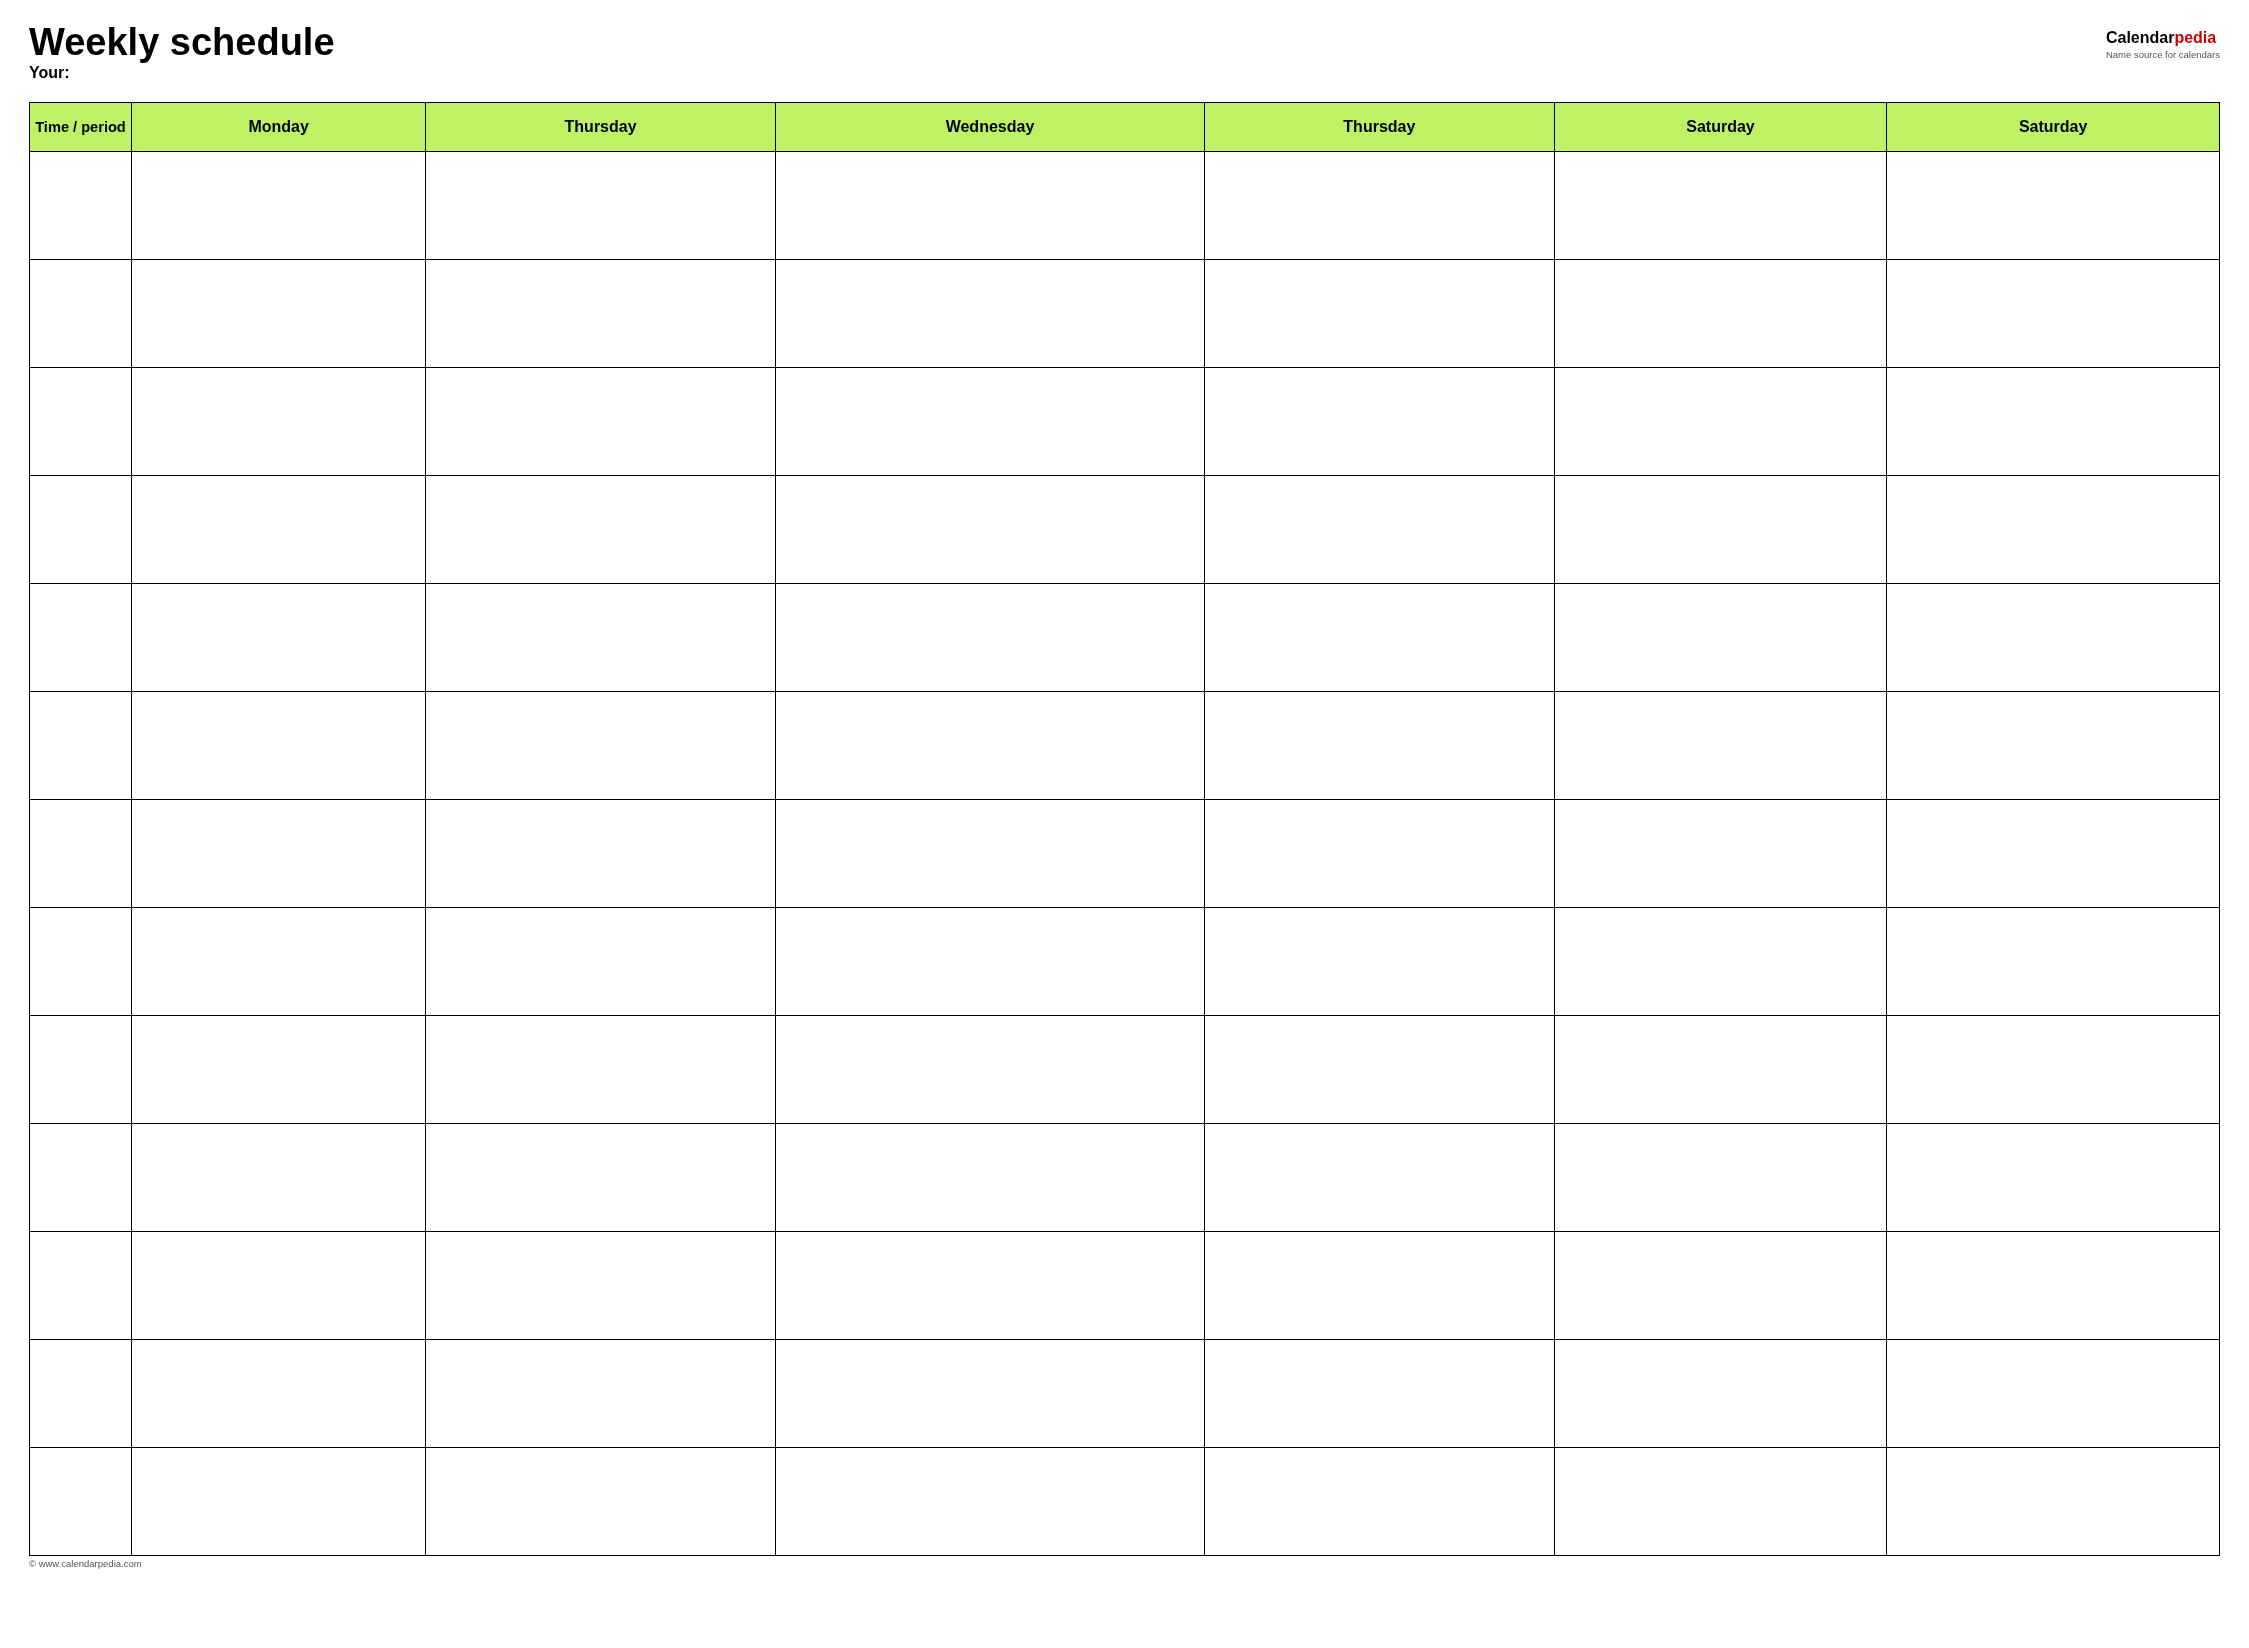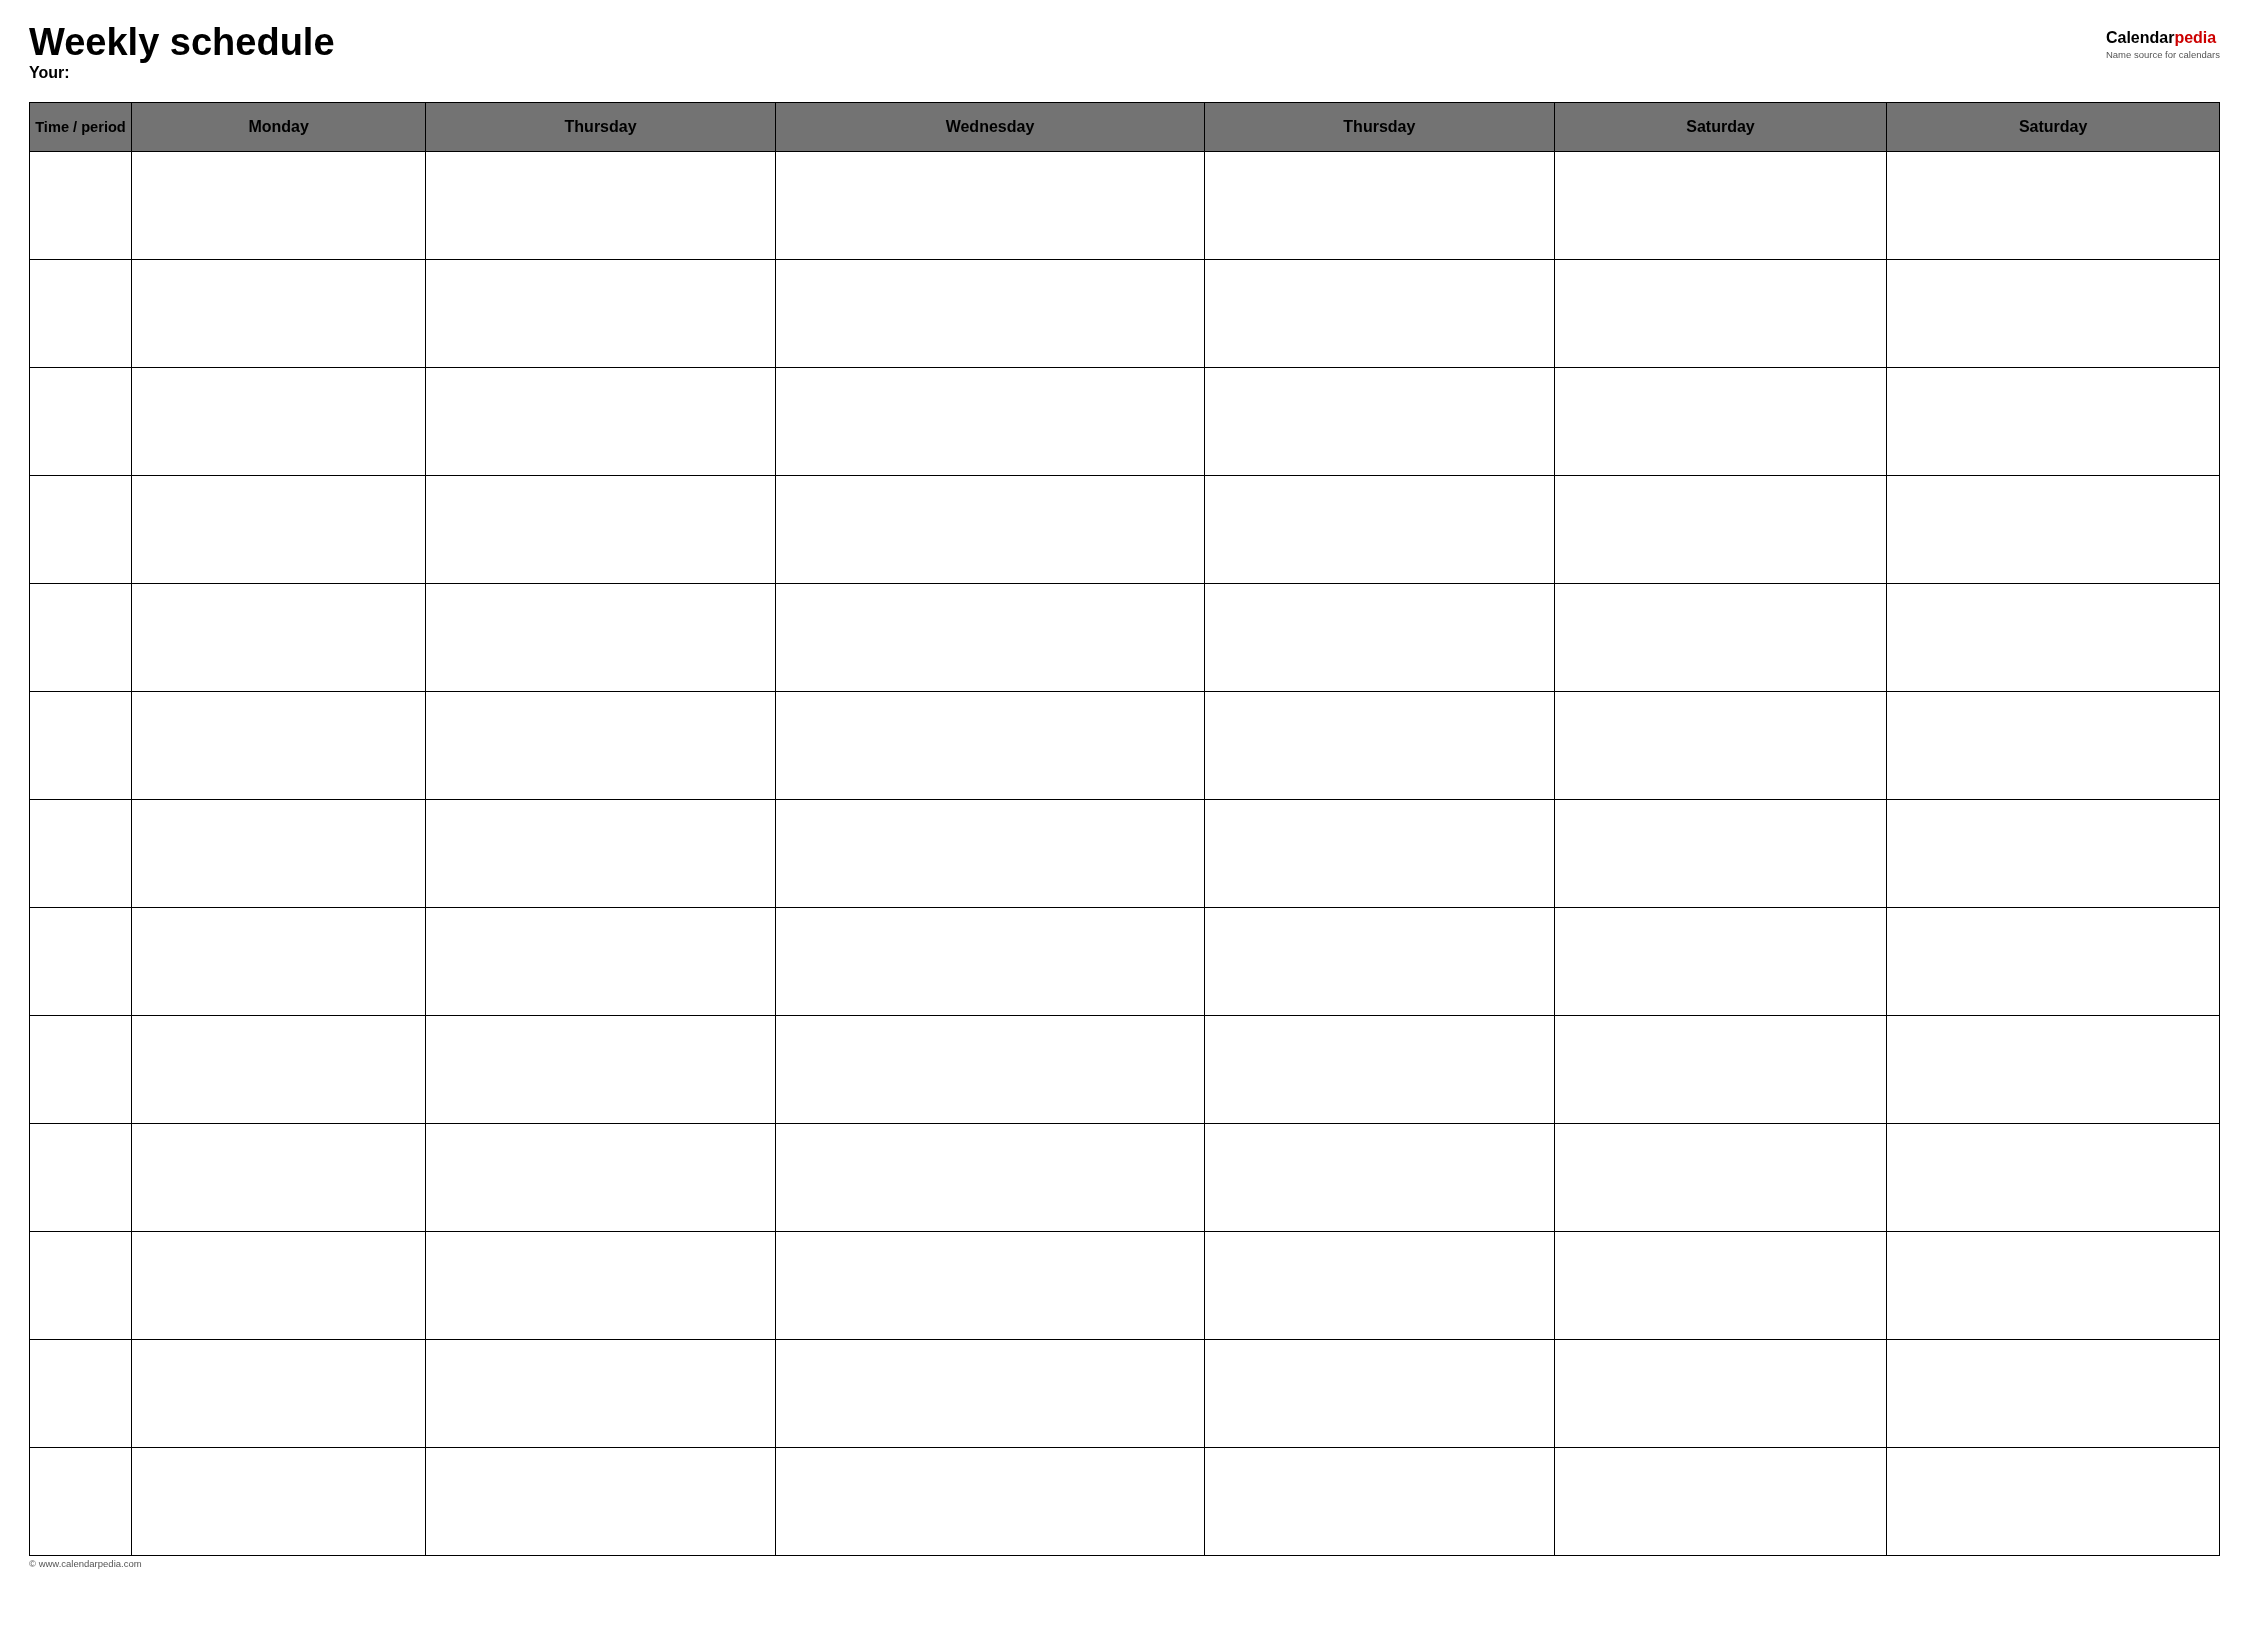--- a/index.html
+++ b/index.html
@@ -74,21 +74,21 @@
       padding: 0;
       height: 108px;
     }
 
     .schedule-table th {
       height: 49px;
       text-align: center;
       vertical-align: middle;
       font-size: 16px;
       font-weight: bold;
-      background: #737373;
+      background: #bef264;
       color: #000;
     }
 
     .schedule-table th.time-col {
       width: 102px;
       font-size: 14.6px;
     }
 
     .schedule-table td.time-col {
       width: 102px;

